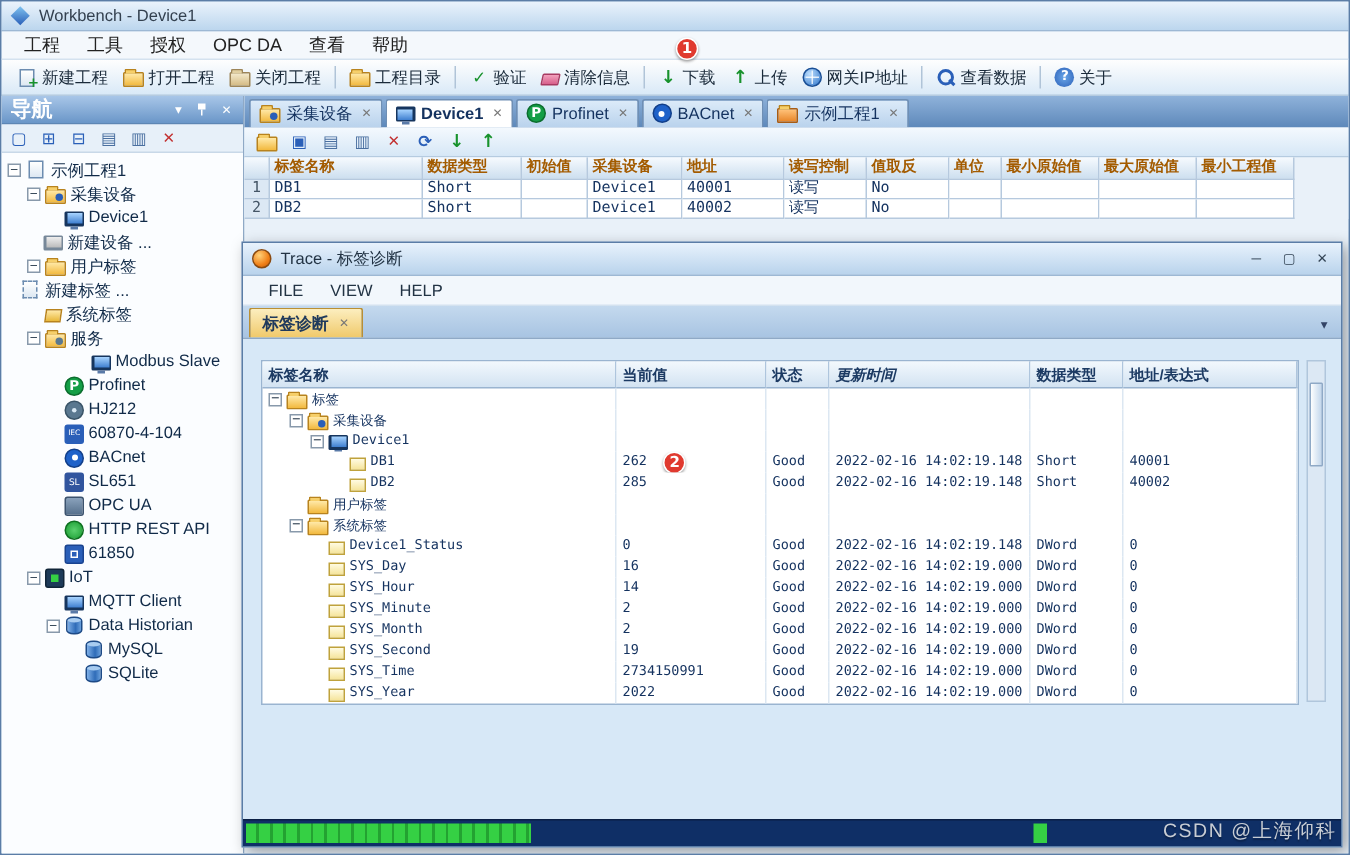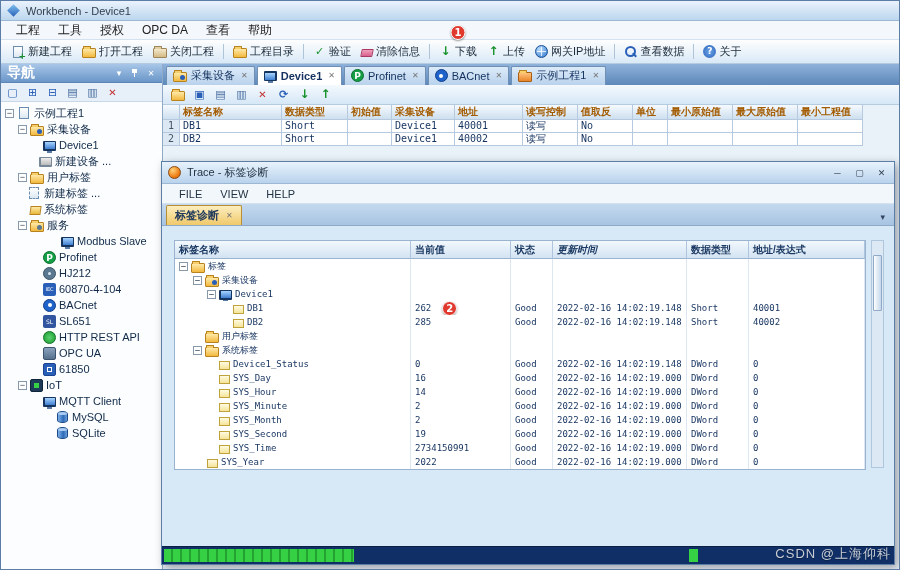--- a/index.html
+++ b/index.html
@@ -259,31 +259,31 @@
           <div class="tree-row" style="padding-left: 17px;">
             <span class="exp exp-open"></span>
             <span class="ic ic-folder-cam"></span>
             <span class="tree-label">采集设备</span>
           </div>
           <div class="tree-row" style="padding-left: 30px;">
             <span class="exp-spacer"></span>
             <span class="ic ic-device"></span>
             <span class="tree-label">Device1</span>
           </div>
-          <div class="tree-row" style="padding-left: 26px;">
+          <div class="tree-row" style="padding-left: 16px;">
             <span class="exp-spacer"></span>
             <span class="ic ic-device-new"></span>
             <span class="tree-label">新建设备 ...</span>
           </div>
           <div class="tree-row" style="padding-left: 17px;">
             <span class="exp exp-open"></span>
             <span class="ic ic-folder"></span>
             <span class="tree-label">用户标签</span>
           </div>
-          <div class="tree-row" style=" margin-left: 14px;">
+          <div class="tree-row" style="">
             <span class="exp-spacer"></span>
             <span class="ic ic-tag-new"></span>
             <span class="tree-label">新建标签 ...</span>
           </div>
           <div class="tree-row" style="padding-left: 17px;">
             <span class="exp-spacer"></span>
             <span class="ic ic-tags"></span>
             <span class="tree-label">系统标签</span>
           </div>
           <div class="tree-row" style="padding-left: 17px;">
@@ -316,42 +316,47 @@
             <span class="ic ic-bacnet"></span>
             <span class="tree-label">BACnet</span>
           </div>
           <div class="tree-row" style="padding-left: 30px;">
             <span class="exp-spacer"></span>
             <span class="ic ic-sl"></span>
             <span class="tree-label">SL651</span>
           </div>
           <div class="tree-row" style="padding-left: 30px;">
             <span class="exp-spacer"></span>
+            <span class="ic ic-opc"></span>
+            <span class="tree-label">OPC UA</span>
+          </div>
+          <div class="tree-row" style="padding-left: 30px;">
+            <span class="exp-spacer"></span>
             <span class="ic ic-http"></span>
             <span class="tree-label">HTTP REST API</span>
-          </div>
-          <div class="tree-row" style="padding-left: 30px;">
-            <span class="exp-spacer"></span>
-            <span class="ic ic-opc"></span>
-            <span class="tree-label">OPC UA</span>
           </div>
           <div class="tree-row" style="padding-left: 30px;">
             <span class="exp-spacer"></span>
             <span class="ic ic-i61850"></span>
             <span class="tree-label">61850</span>
           </div>
           <div class="tree-row" style="padding-left: 17px;">
             <span class="exp exp-open"></span>
             <span class="ic ic-iot"></span>
             <span class="tree-label">IoT</span>
           </div>
           <div class="tree-row" style="padding-left: 30px;">
             <span class="exp-spacer"></span>
             <span class="ic ic-device"></span>
             <span class="tree-label">MQTT Client</span>
+          </div>
+          <div class="tree-row" style="padding-left: 30px;">
+            <span class="exp exp-open"></span>
+            <span class="ic ic-db"></span>
+            <span class="tree-label">Data Historian</span>
           </div>
           <div class="tree-row" style="padding-left: 43px;">
             <span class="exp-spacer"></span>
             <span class="ic ic-db"></span>
             <span class="tree-label">MySQL</span>
           </div>
           <div class="tree-row" style="padding-left: 43px;">
             <span class="exp-spacer"></span>
             <span class="ic ic-db"></span>
             <span class="tree-label">SQLite</span>
@@ -746,21 +751,21 @@
               <span class="cell-text">2022-02-16 14:02:19.000</span>
             </span>
             <span class="tg-cell" style="width: 62px;">
               <span class="cell-text">DWord</span>
             </span>
             <span class="tg-cell tg-last">
               <span class="cell-text">0</span>
             </span>
           </div>
           <div class="tg-row">
-            <span class="tg-cell" style="width: 236px; padding-left: 20px;">
+            <span class="tg-cell" style="width: 236px; padding-left: 32px;">
               <span class="exp-spacer"></span>
               <span class="ic ic-tag"></span>
               <span class="cell-text">SYS_Year</span>
             </span>
             <span class="tg-cell" style="width: 100px;">
               <span class="cell-text">2022</span>
             </span>
             <span class="tg-cell" style="width: 42px;">
               <span class="cell-text">Good</span>
             </span>

